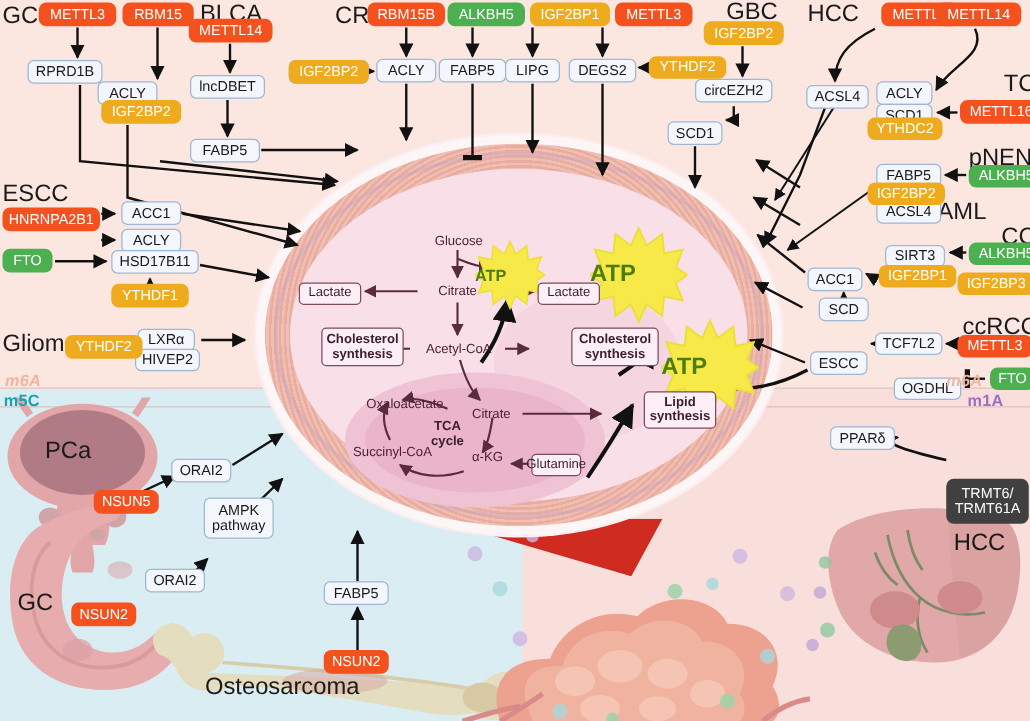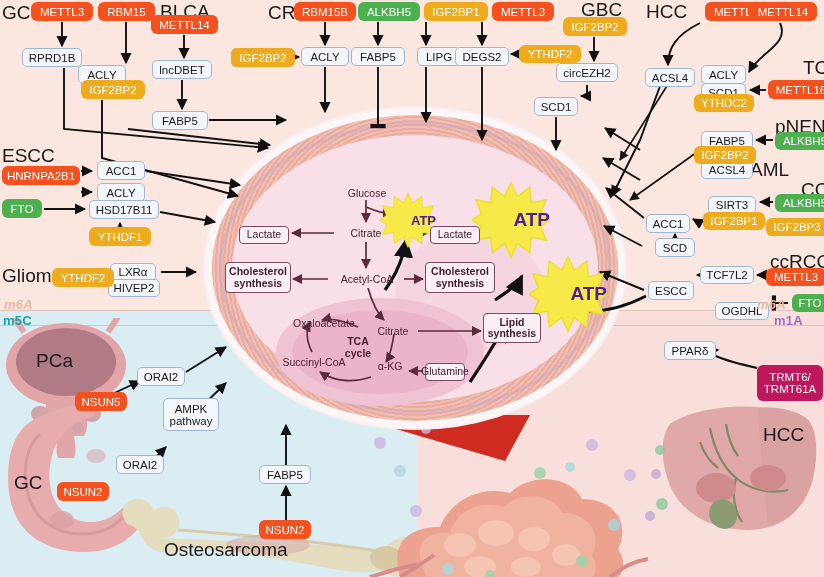--- a/index.html
+++ b/index.html
@@ -21,36 +21,36 @@
   .tag-m1a{left:774px;top:313px;color:#9b6fc4;font-style:normal;}
 
   
   .ctype{position:absolute;color:#1a1a1a;font-size:19px;line-height:19px;white-space:nowrap;}
 
   
   .pill{position:absolute;border-radius:6px;color:#fff;font-size:11.5px;line-height:12px;
         display:flex;align-items:center;justify-content:center;text-align:center;
         padding:0 5px;box-sizing:border-box;white-space:nowrap;font-weight:400;}
   .pill.red{background:#f4511e;}
-  .pill.darkred{background:#be185d;}
+  .pill.darkred{background:#404040;margin-top:18px;}
   .pill.green{background:#4caf50;}
   .pill.amber{background:#efab1e;}
 
   
   .gbox{position:absolute;background:#f3f7fd;border:1.3px solid #9fb6d4;border-radius:5px;
         color:#1a1a1a;font-size:11.5px;line-height:12px;display:flex;align-items:center;
         justify-content:center;text-align:center;box-sizing:border-box;white-space:nowrap;}
 
   
   .meta{position:absolute;color:#4a2230;font-size:10.5px;line-height:12px;white-space:nowrap;
         display:flex;align-items:center;justify-content:center;text-align:center;}
   .mbox{position:absolute;background:#fbeff5;border:1.2px solid #7e4a60;border-radius:4px;
         color:#3d1d2b;font-size:10.5px;line-height:11.5px;display:flex;align-items:center;
         justify-content:center;text-align:center;box-sizing:border-box;}
-  .mbox.b{font-weight:bold;}
+  .mbox.b{font-weight:bold;margin-left:32px;}
   .tcalab{position:absolute;font-weight:bold;color:#3d1d2b;font-size:10.5px;line-height:11.5px;
           text-align:center;}
 
   
   .cell{position:absolute;border-radius:50%;}
   .cell-outer{left:205px;top:108px;width:420px;height:320px;background:#fdf6f7;
               box-shadow:0 0 0 2px #fbeef0;}
   .cell-mem{left:212px;top:115px;width:406px;height:306px;
             background:repeating-radial-gradient(circle at 50% 50%,
               #f0bfb2 0 2px,#e8ada0 2px 4px);
@@ -61,22 +61,22 @@
                #f0bfb2 0 2px,#e8ada0 2px 4px);background-color:#edb8aa;}
   .cyto{left:232px;top:135px;width:366px;height:266px;background:#f9dfe7;}
   .mito{position:absolute;left:276px;top:298px;width:208px;height:108px;
         background:#f0c3d4;border-radius:50%/50%;}
   .mito-in{position:absolute;left:292px;top:310px;width:176px;height:84px;
            background:#eab4ca;border-radius:50%/50%;}
   .nucleus{position:absolute;left:395px;top:232px;width:150px;height:120px;
            background:#f2cdda;border-radius:50%;opacity:.55;}
 
   
-  .star{position:absolute;color:#4c1d95;font-weight:bold;display:flex;align-items:center;
-        justify-content:flex-end;}
+  .star{position:absolute;color:#4d7c0f;font-weight:bold;display:flex;align-items:center;
+        justify-content:flex-start;}
   .star svg{position:absolute;left:0;top:0;}
   .star span{position:relative;z-index:2;}
 
   
   svg.wires{position:absolute;left:0;top:0;width:824px;height:577px;pointer-events:none;}
 
   
   .art{position:absolute;}
 </style>
 </head>
@@ -349,21 +349,21 @@
       <div class="ctype" style="left: 763px; top: 425px;">HCC</div>
     </div>
   <div id="layer-genes">
       <div class="gbox" style="left: 22px; top: 48px; width: 60px; height: 19px;">RPRD1B</div>
       <div class="gbox" style="left: 78px; top: 65px; width: 48px; height: 19px;">ACLY</div>
       <div class="gbox" style="left: 152px; top: 60px; width: 60px; height: 19px;">lncDBET</div>
       <div class="gbox" style="left: 152px; top: 111px; width: 56px; height: 19px;">FABP5</div>
       <div class="gbox" style="left: 231px; top: 48px; width: 64px; height: 19px;">IGFBP2</div>
       <div class="gbox" style="left: 301px; top: 47px; width: 48px; height: 19px;">ACLY</div>
       <div class="gbox" style="left: 351px; top: 47px; width: 54px; height: 19px;">FABP5</div>
-      <div class="gbox" style="left: 404px; top: 47px; width: 44px; height: 19px; margin-left: 13px;">LIPG</div>
+      <div class="gbox" style="left: 404px; top: 47px; width: 44px; height: 19px;">LIPG</div>
       <div class="gbox" style="left: 455px; top: 47px; width: 54px; height: 19px;">DEGS2</div>
       <div class="gbox" style="left: 556px; top: 63px; width: 62px; height: 19px;">circEZH2</div>
       <div class="gbox" style="left: 534px; top: 97px; width: 44px; height: 19px;">SCD1</div>
       <div class="gbox" style="left: 645px; top: 68px; width: 50px; height: 19px;">ACSL4</div>
       <div class="gbox" style="left: 701px; top: 65px; width: 45px; height: 19px;">ACLY</div>
       <div class="gbox" style="left: 701px; top: 83px; width: 45px; height: 19px;">SCD1</div>
       <div class="gbox" style="left: 701px; top: 131px; width: 52px; height: 19px;">FABP5</div>
       <div class="gbox" style="left: 701px; top: 160px; width: 52px; height: 19px;">ACSL4</div>
       <div class="gbox" style="left: 708px; top: 196px; width: 48px; height: 18px;">SIRT3</div>
       <div class="gbox" style="left: 646px; top: 214px; width: 44px; height: 19px;">ACC1</div>

